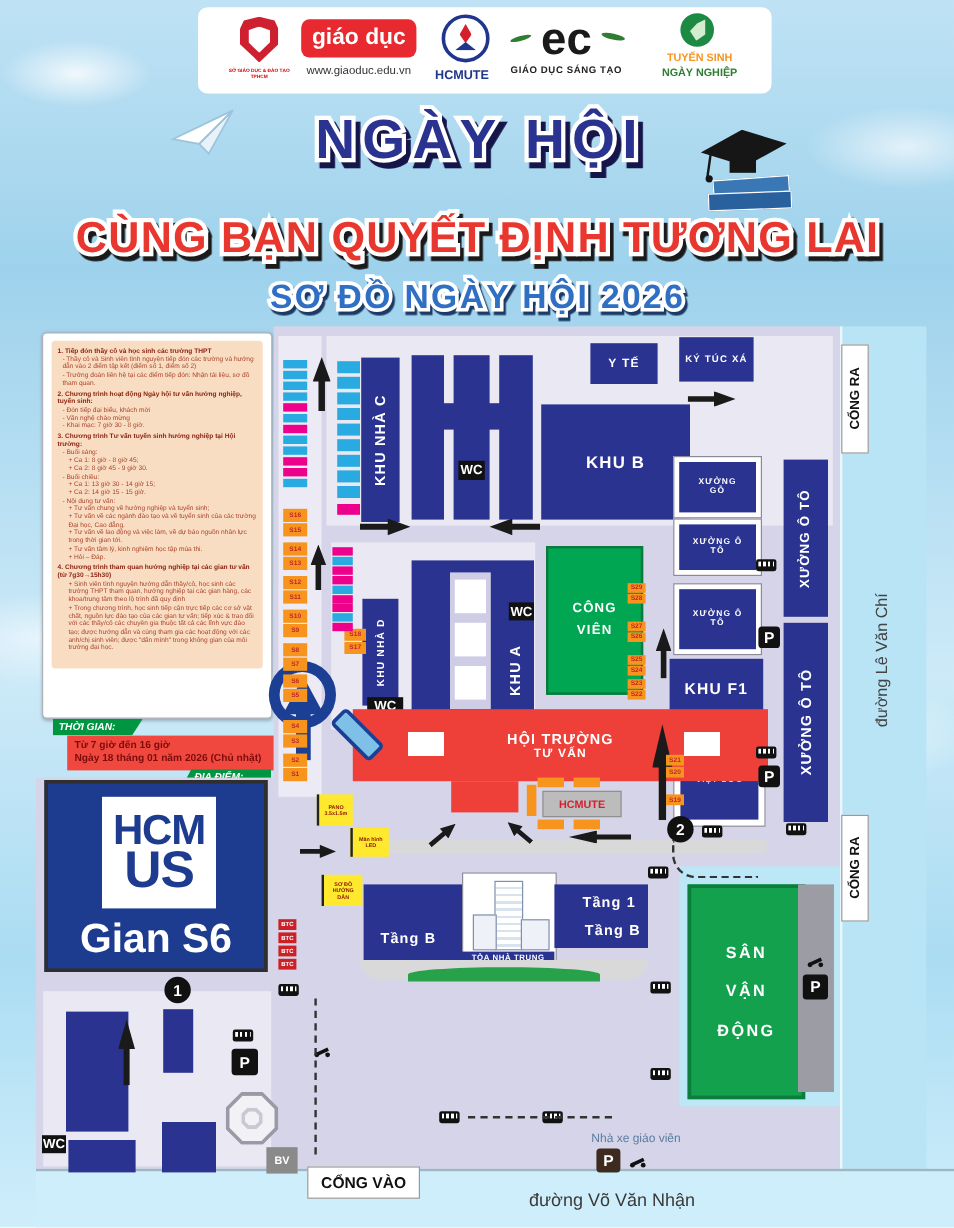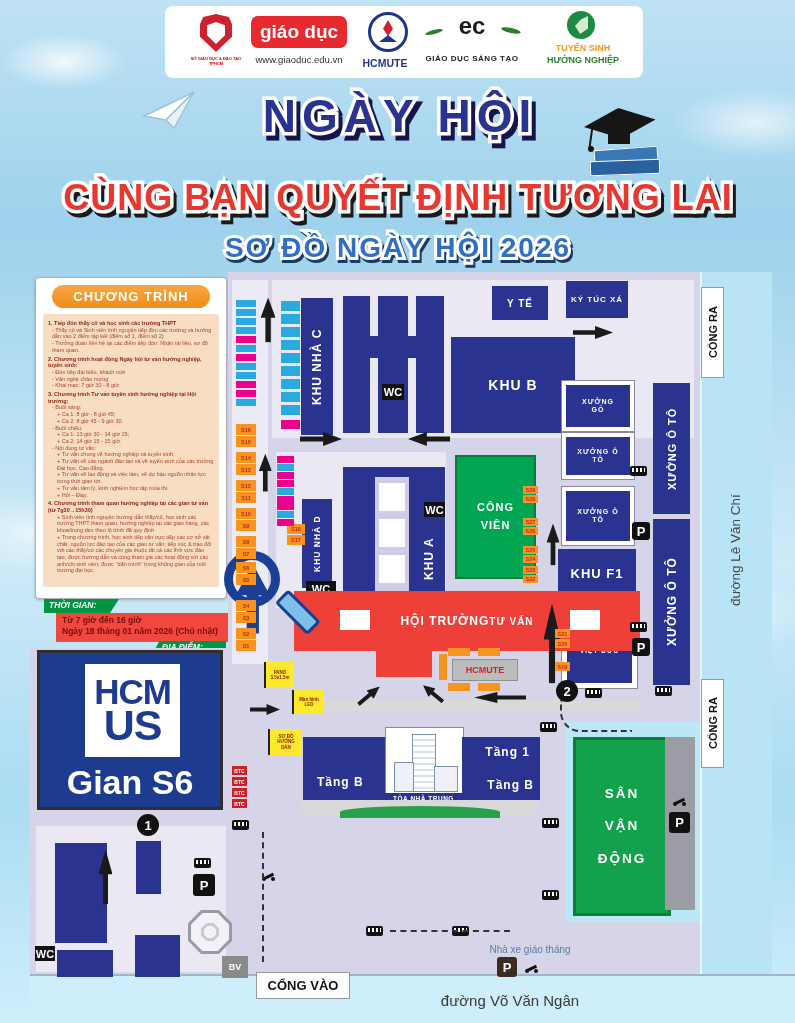--- a/index.html
+++ b/index.html
@@ -64,31 +64,31 @@
     <div class="abs" style="left:192px;top:5px;width:56px;height:64px;">
       <div class="abs" style="left:11px;top:1px;width:34px;height:34px;border:3px solid #20368c;border-radius:50%;background:#fff;">
         <div class="abs" style="left:12px;top:5px;width:10px;height:16px;background:#d51f2c;clip-path:polygon(50% 0,100% 55%,50% 100%,0 55%);"></div>
         <div class="abs" style="left:8px;top:20px;width:18px;height:7px;background:#20368c;clip-path:polygon(0 100%,50% 0,100% 100%);"></div>
       </div>
       <div class="abs" style="left:0;top:46px;width:56px;text-align:center;font-weight:bold;font-size:10.5px;color:#20368c;">HCMUTE</div>
     </div>
 
     <div class="abs" style="left:252px;top:10px;width:110px;height:58px;">
       <div class="abs" style="left:8px;top:14px;width:18px;height:4px;background:#2e7d32;border-radius:50%;transform:rotate(-15deg);"></div>
-      <div class="abs" style="left:30px;top:-4px;width:50px;text-align:center;font-size:24px;font-weight:bold;color:#1a1a1a;">ec</div>
+      <div class="abs" style="left:30px;top:-4px;width:50px;text-align:center;font-size:38px;font-weight:bold;color:#1a1a1a;">ec</div>
       <div class="abs" style="left:84px;top:12px;width:20px;height:5px;background:#2e7d32;border-radius:50%;transform:rotate(12deg);"></div>
       <div class="abs" style="left:0;top:38px;width:110px;text-align:center;font-size:8px;letter-spacing:.5px;color:#222;font-weight:bold;">GIÁO DỤC SÁNG TẠO</div>
     </div>
 
     <div class="abs" style="left:368px;top:5px;width:100px;height:64px;">
       <div class="abs" style="left:34px;top:0;width:28px;height:28px;background:#1c8a43;border-radius:50%;">
         <div class="abs" style="left:8px;top:5px;width:13px;height:18px;background:#d4ecd0;clip-path:polygon(100% 0,100% 70%,40% 100%,0 55%,45% 20%);"></div>
       </div>
       <div class="abs" style="left:0;top:32px;width:100px;text-align:center;font-size:9px;font-weight:bold;color:#f7941d;">TUYỂN SINH</div>
-      <div class="abs" style="left:0;top:44px;width:100px;text-align:center;font-size:9px;font-weight:bold;color:#2e7d32;">HƯỚNG NGHIỆP</div>
+      <div class="abs" style="left:0;top:44px;width:100px;text-align:center;font-size:9px;font-weight:bold;color:#2e7d32;">NGÀY NGHIỆP</div>
     </div>
   </div>
 
   <svg class="abs" style="left:142px;top:90px;" width="56" height="42" viewBox="0 0 56 42">
     <polygon points="2,26 52,2 24,30" fill="#ffffff" stroke="#9cc4dd" stroke-width="1.5"></polygon>
     <polygon points="24,30 52,2 32,38" fill="#e8f2f9" stroke="#9cc4dd" stroke-width="1.5"></polygon>
   </svg>
 
   <svg class="abs" style="left:140px;top:84px;" width="520" height="66" viewBox="0 0 520 66">
     <text x="260" y="48" text-anchor="middle" font-family="Liberation Sans, sans-serif" font-size="46" font-weight="bold" letter-spacing="6" fill="#2b3390" stroke="#ffffff" stroke-width="7" paint-order="stroke" style="filter:drop-shadow(4px 5px 0 #15154a);">NGÀY HỘI</text>
@@ -106,21 +106,20 @@
 
   <svg class="abs" style="left:18px;top:166px;" width="760" height="62" viewBox="0 0 760 62">
     <text x="380" y="44" text-anchor="middle" font-family="Liberation Sans, sans-serif" font-size="36" font-weight="bold" letter-spacing="1" fill="#e8372e" stroke="#ffffff" stroke-width="7" paint-order="stroke" style="filter:drop-shadow(3px 4px 0 #1a1a1a);">CÙNG BẠN QUYẾT ĐỊNH TƯƠNG LAI</text>
   </svg>
 
   <svg class="abs" style="left:198px;top:224px;" width="400" height="46" viewBox="0 0 400 46">
     <text x="200" y="33" text-anchor="middle" font-family="Liberation Sans, sans-serif" font-size="28" font-weight="bold" letter-spacing="2" fill="#2f6fc4" stroke="#ffffff" stroke-width="6" paint-order="stroke" style="filter:drop-shadow(2px 3px 0 #1c3a66);">SƠ ĐỒ NGÀY HỘI 2026</text>
   </svg>
 
   <div class="abs card" style="left:35px;top:277px;width:190px;height:320px;">
-    <div class="ctr" style="margin:7px 16px 0;height:23px;background:linear-gradient(180deg,#f9a83f,#ef8b1b);border-radius:12px;color:#fff;font-weight:bold;font-size:13px;letter-spacing:1px;">CHƯƠNG TRÌNH</div>
     <div id="program-body" style="margin:6px 7px;background:#f9ddc3;border-radius:3px;padding:4px 5px;height:265px;overflow:hidden;font-size:5.5px;line-height:1.22;">
         <div class="prog-h">1. Tiếp đón thầy cô và học sinh các trường THPT</div>
         <div class="prog-p">- Thầy cô và Sinh viên tình nguyện tiếp đón các trường và hướng dẫn vào 2 điểm tập kết (điểm số 1, điểm số 2)</div>
         <div class="prog-p">- Trưởng đoàn liên hệ tại các điểm tiếp đón: Nhận tài liệu, sơ đồ tham quan.</div>
         <div class="prog-h">2. Chương trình hoạt động Ngày hội tư vấn hướng nghiệp, tuyển sinh:</div>
         <div class="prog-p">- Đón tiếp đại biểu, khách mời</div>
         <div class="prog-p">- Văn nghệ chào mừng</div>
         <div class="prog-p">- Khai mạc: 7 giờ 30 - 8 giờ.</div>
         <div class="prog-h">3. Chương trình Tư vấn tuyển sinh hướng nghiệp tại Hội trường:</div>
         <div class="prog-p">- Buổi sáng:</div>
@@ -146,21 +145,21 @@
     <div>Từ 7 giờ đến 16 giờ</div>
     <div>Ngày 18 tháng 01 năm 2026 (Chủ nhật)</div>
   </div>
   <div class="abs" style="left:152px;top:641px;width:64px;height:13px;background:#009540;color:#fff;font-weight:bold;font-style:italic;font-size:8.5px;padding:1px 0 0 10px;clip-path:polygon(10% 0,100% 0,100% 100%,0 100%);">ĐỊA ĐIỂM:</div>
 
   <div class="abs" style="left:30px;top:648px;width:200px;height:328px;background:#d6d4e8;"></div>
   <div class="abs" style="left:228px;top:272px;width:472px;height:703px;background:#d6d4e8;"></div>
   <div class="abs" style="left:700px;top:272px;width:70px;height:703px;background:#b8e4f6;border-left:2px solid #e8f6fd;"></div>
   <div class="abs vt" style="left:722px;top:430px;width:26px;height:240px;color:#444;font-size:13.5px;">đường Lê Văn Chí</div>
   <div class="abs" style="left:30px;top:974px;width:765px;height:49px;background:#cfeefb;border-top:2px solid #9fb7c4;"></div>
-  <div class="abs" style="left:400px;top:992px;width:220px;text-align:center;color:#3a3a3a;font-size:15px;">đường Võ Văn Ngân</div>
+  <div class="abs" style="left:400px;top:992px;width:220px;text-align:center;color:#3a3a3a;font-size:15px;">đường Võ Văn Nhận</div>
 
   <div class="abs" style="left:232px;top:280px;width:36px;height:384px;background:#eceaf5;"></div>
   <div class="abs" style="left:272px;top:280px;width:422px;height:158px;background:#e9e8f3;"></div>
   <div class="abs" style="left:276px;top:452px;width:170px;height:156px;background:#e9e8f3;"></div>
   <div class="abs" style="left:36px;top:826px;width:190px;height:146px;background:#e9e8f3;"></div>
   <div class="abs" style="left:566px;top:722px;width:134px;height:200px;background:#bce7f7;"></div>
 
   <div class="abs navy vt bldg-label" style="left:301px;top:298px;width:32px;height:137px;font-size:12px;">
     <span>KHU NHÀ C</span>
     </div>
@@ -233,21 +232,21 @@
   <div class="abs wc" style="left:424px;top:502px;width:21px;height:15px;">WC</div>
   <div class="abs wc" style="left:306px;top:581px;width:30px;height:15px;">WC</div>
 
   <div class="abs ctr bldg-label" style="left:455px;top:455px;width:77px;height:120px;background:#00a651;border:2px solid #0b7a3e;color:#fff;font-size:11px;line-height:1.6;">
     <span style="width:46px;">CÔNG VIÊN</span>
     </div>
 
   <div class="abs" style="left:294px;top:591px;width:346px;height:60px;background:#ee3f38;">
     <div class="abs" style="left:46px;top:19px;width:30px;height:20px;background:#fff;"></div>
     <div class="abs" style="left:276px;top:19px;width:30px;height:20px;background:#fff;"></div>
-    <div class="ctr" style="width:100%;height:100%;flex-direction:row;color:#fff;font-weight:bold;">
+    <div class="ctr" style="width:100%;height:100%;flex-direction:column;color:#fff;font-weight:bold;">
       <div style="font-size:12px;letter-spacing:1px;">HỘI TRƯỜNG</div>
       <div style="font-size:10px;letter-spacing:1px;">TƯ VẤN</div>
     </div>
   </div>
   <div class="abs" style="left:376px;top:651px;width:56px;height:26px;background:#ee3f38;"></div>
 
   <div class="abs ctr" style="left:452px;top:659px;width:64px;height:20px;background:#bcbcbc;border:1px solid #8f8f8f;color:#d51f2c;font-weight:bold;font-size:9px;">
     <span>HCMUTE</span>
     </div>
   <div class="abs booth o" style="left:448px;top:648px;width:22px;height:8px;"></div>
@@ -283,21 +282,21 @@
     <div class="abs bldg-label" style="left:14px;top:38px;font-size:12px;">Tầng B</div>
     </div>
   <div class="abs frame" style="left:385px;top:727px;width:77px;height:73px;background:#fff;">
     <div class="abs" style="left:26px;top:6px;width:22px;height:56px;border:1.5px solid #7f8fae;background:repeating-linear-gradient(180deg,#fff 0 4px,#d9e2ef 4px 6px);"></div>
     <div class="abs" style="left:8px;top:34px;width:18px;height:28px;border:1.5px solid #7f8fae;background:#eef2f8;"></div>
     <div class="abs" style="left:48px;top:38px;width:22px;height:24px;border:1.5px solid #7f8fae;background:#eef2f8;"></div>
   </div>
   <div class="abs navy ctr" style="left:385px;top:793px;width:77px;height:18px;font-weight:bold;font-size:6.5px;letter-spacing:.5px;">
     <span>TÒA NHÀ TRUNG TÂM</span>
     </div>
-  <div class="abs navy" style="left:462px;top:737px;width:78px;height:63px;">
+  <div class="abs navy" style="left:462px;top:737px;width:78px;height:53px;">
     <div class="abs bldg-label" style="right:10px;top:8px;font-size:12px;">Tầng 1</div>
     <div class="abs bldg-label" style="right:6px;bottom:8px;font-size:12px;">Tầng B</div>
     </div>
   <div class="abs" style="left:300px;top:800px;width:240px;height:16px;background:#d9d9d9;border-radius:0 0 120px 120px;"></div>
   <div class="abs" style="left:340px;top:806px;width:160px;height:12px;background:#27a24b;border-radius:50% 50% 0 0;"></div>
 
   <div class="abs ctr bldg-label" style="left:573px;top:737px;width:92px;height:173px;background:#13a14e;border:3px solid #0c7e3c;color:#fff;font-size:13.5px;letter-spacing:2px;line-height:2.4;">
     <span style="width:56px;">SÂN VẬN ĐỘNG</span>
     </div>
   <div class="abs" style="left:665px;top:737px;width:30px;height:173px;background:#9c9ca4;"></div>
@@ -320,21 +319,21 @@
     <div class="abs oct" style="inset:3px;background:#f2f2f6;"></div>
     <div class="abs oct" style="inset:13px;background:#c9c9d4;"></div>
     <div class="abs oct" style="inset:16px;background:#f2f2f6;"></div>
   </div>
   <div class="abs ctr" style="left:222px;top:956px;width:26px;height:22px;background:#8a8a8a;color:#fff;font-weight:bold;font-size:9px;">BV</div>
 
   <div class="abs ctr" style="left:256px;top:972px;width:92px;height:25px;background:#fff;border:1px solid #999;color:#111;font-size:13px;font-weight:bold;">
     <span>CỔNG VÀO</span>
     </div>
 
-  <div class="abs" style="left:460px;top:944px;width:140px;text-align:center;color:#5b7da0;font-size:10px;">Nhà xe giáo tháng</div>
+  <div class="abs" style="left:460px;top:944px;width:140px;text-align:center;color:#5b7da0;font-size:10px;">Nhà xe giáo viên</div>
   <div class="abs pbadge" style="left:497px;top:957px;width:20px;height:20px;background:#3d2b1f;">P</div>
   <div class="abs moto" style="left:525px;top:962px;"></div>
 
   <div class="abs ptnum" style="left:556px;top:680px;width:22px;height:22px;">2</div>
 
   <div class="arr" style="left:251px;top:318px;width:45px;height:15px;transform:rotate(-90deg);transform-origin:38% 50%;"></div>
   <div class="arr" style="left:300px;top:432px;width:42px;height:14px;"></div>
   <div class="arr" style="left:408px;top:432px;width:42px;height:14px;transform:rotate(180deg);"></div>
   <div class="arr" style="left:573px;top:326px;width:40px;height:13px;"></div>
   <div class="arr" style="left:252px;top:472px;width:38px;height:13px;transform:rotate(-90deg);transform-origin:35% 50%;"></div>

